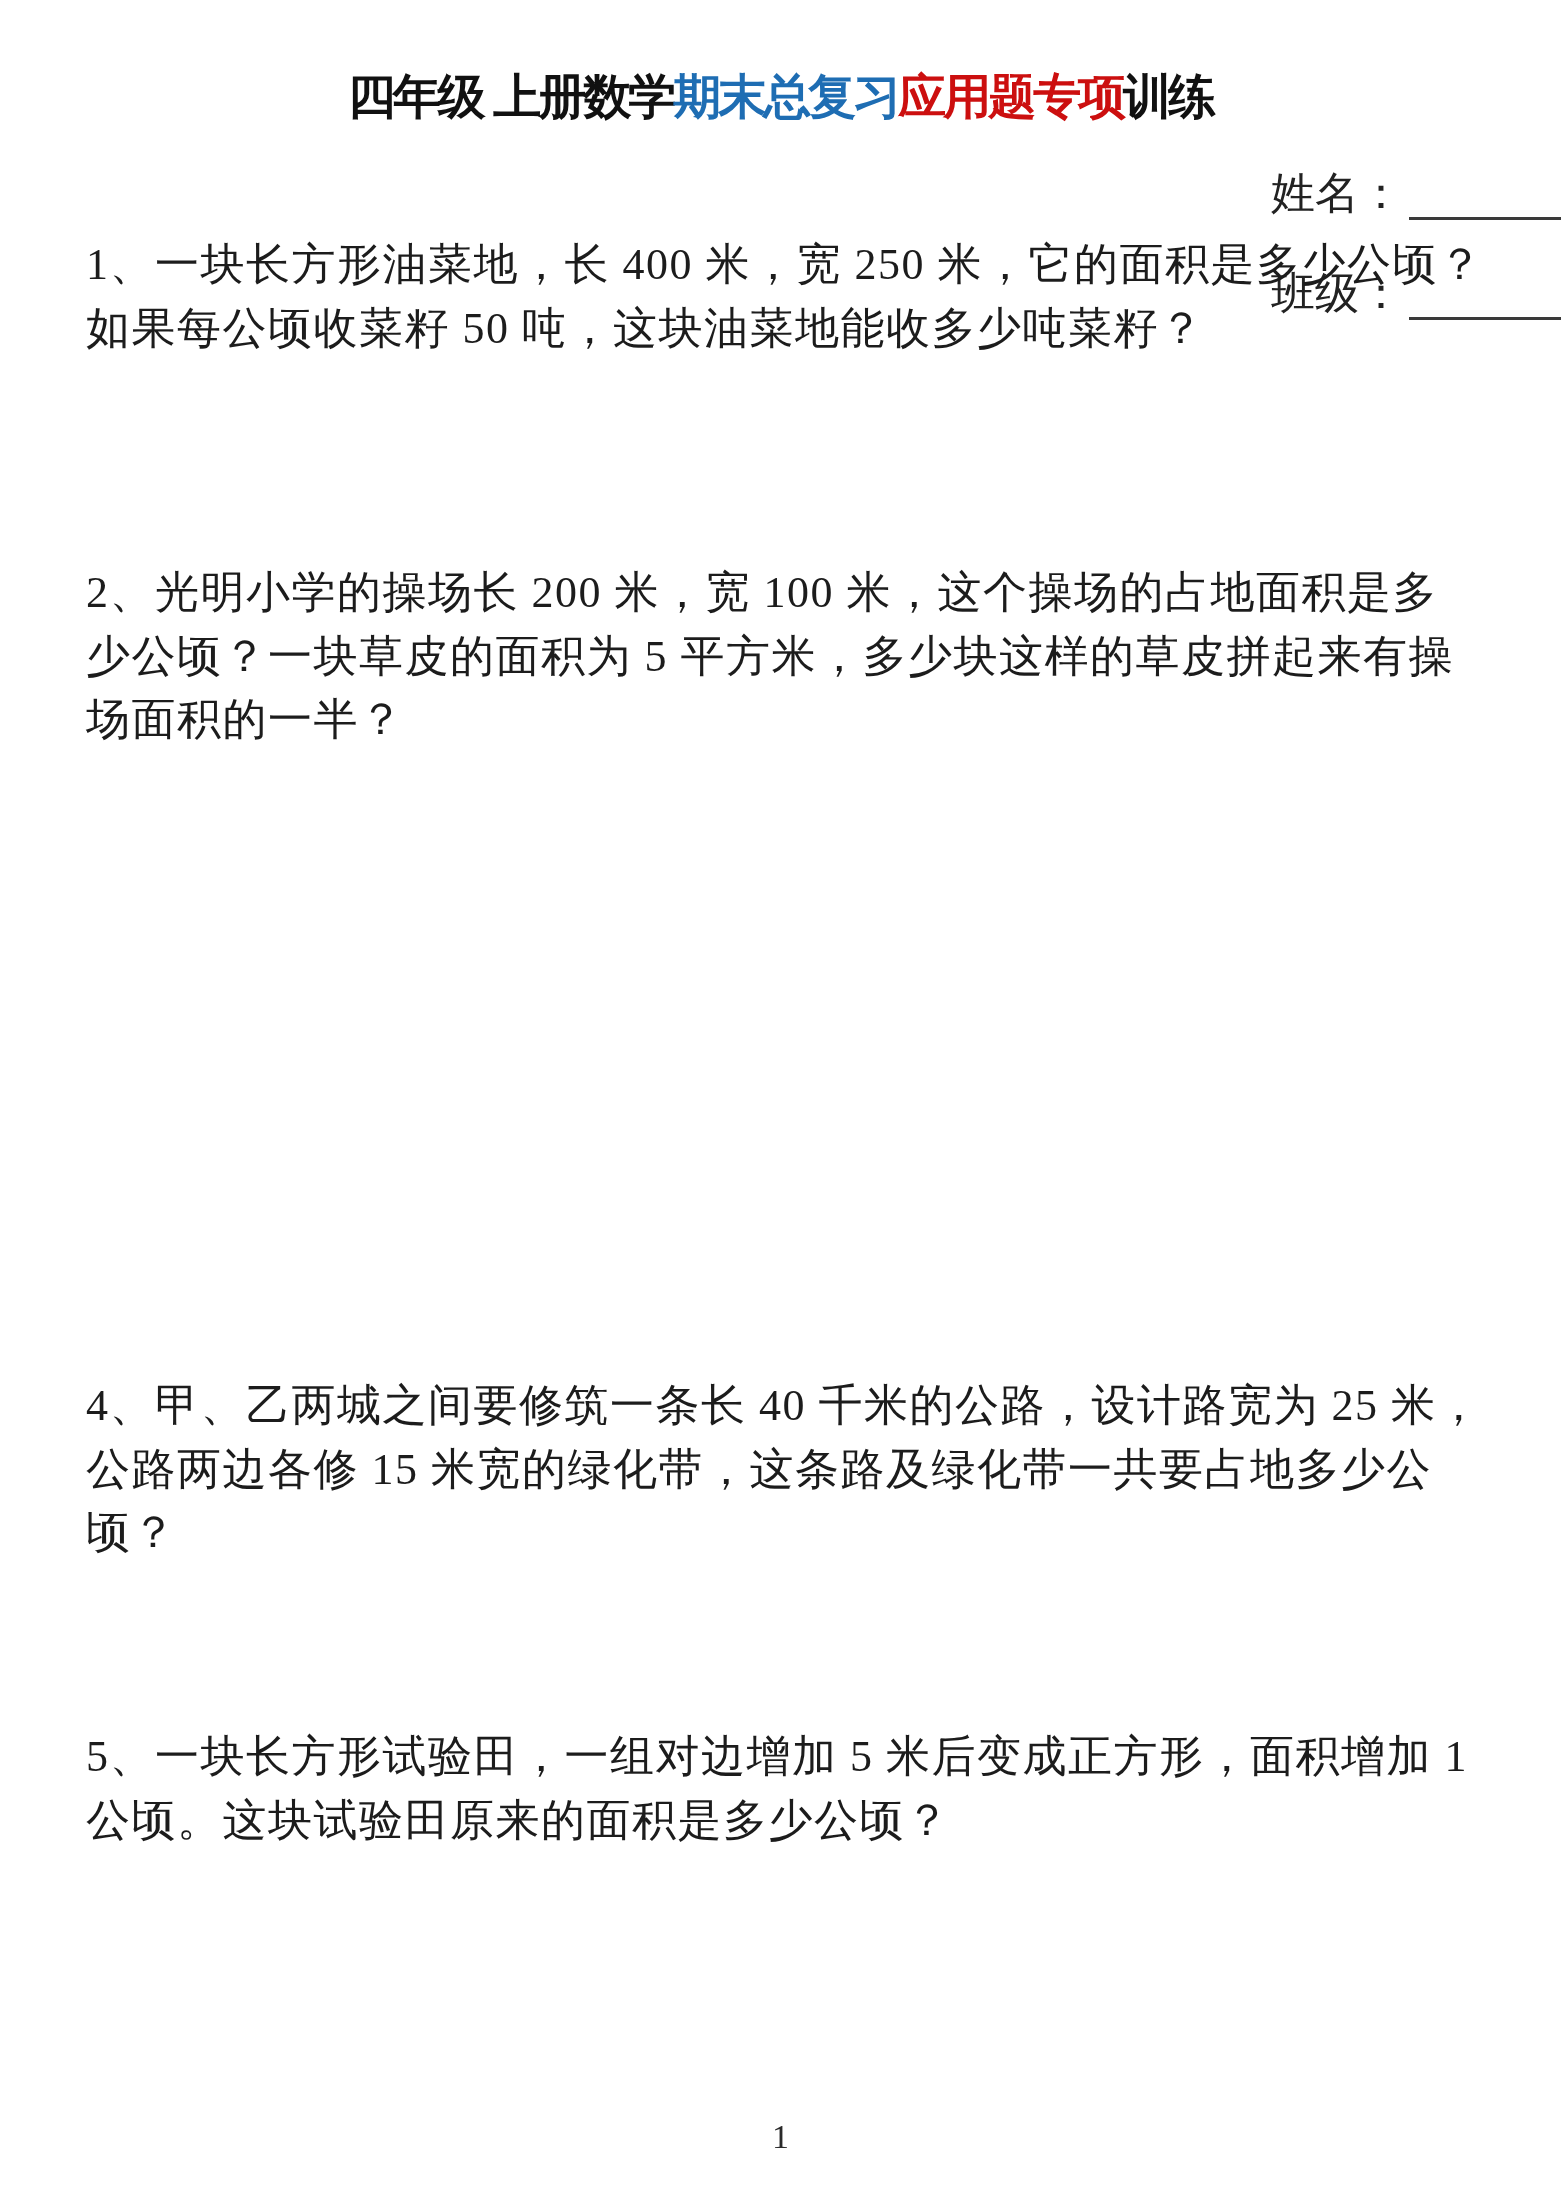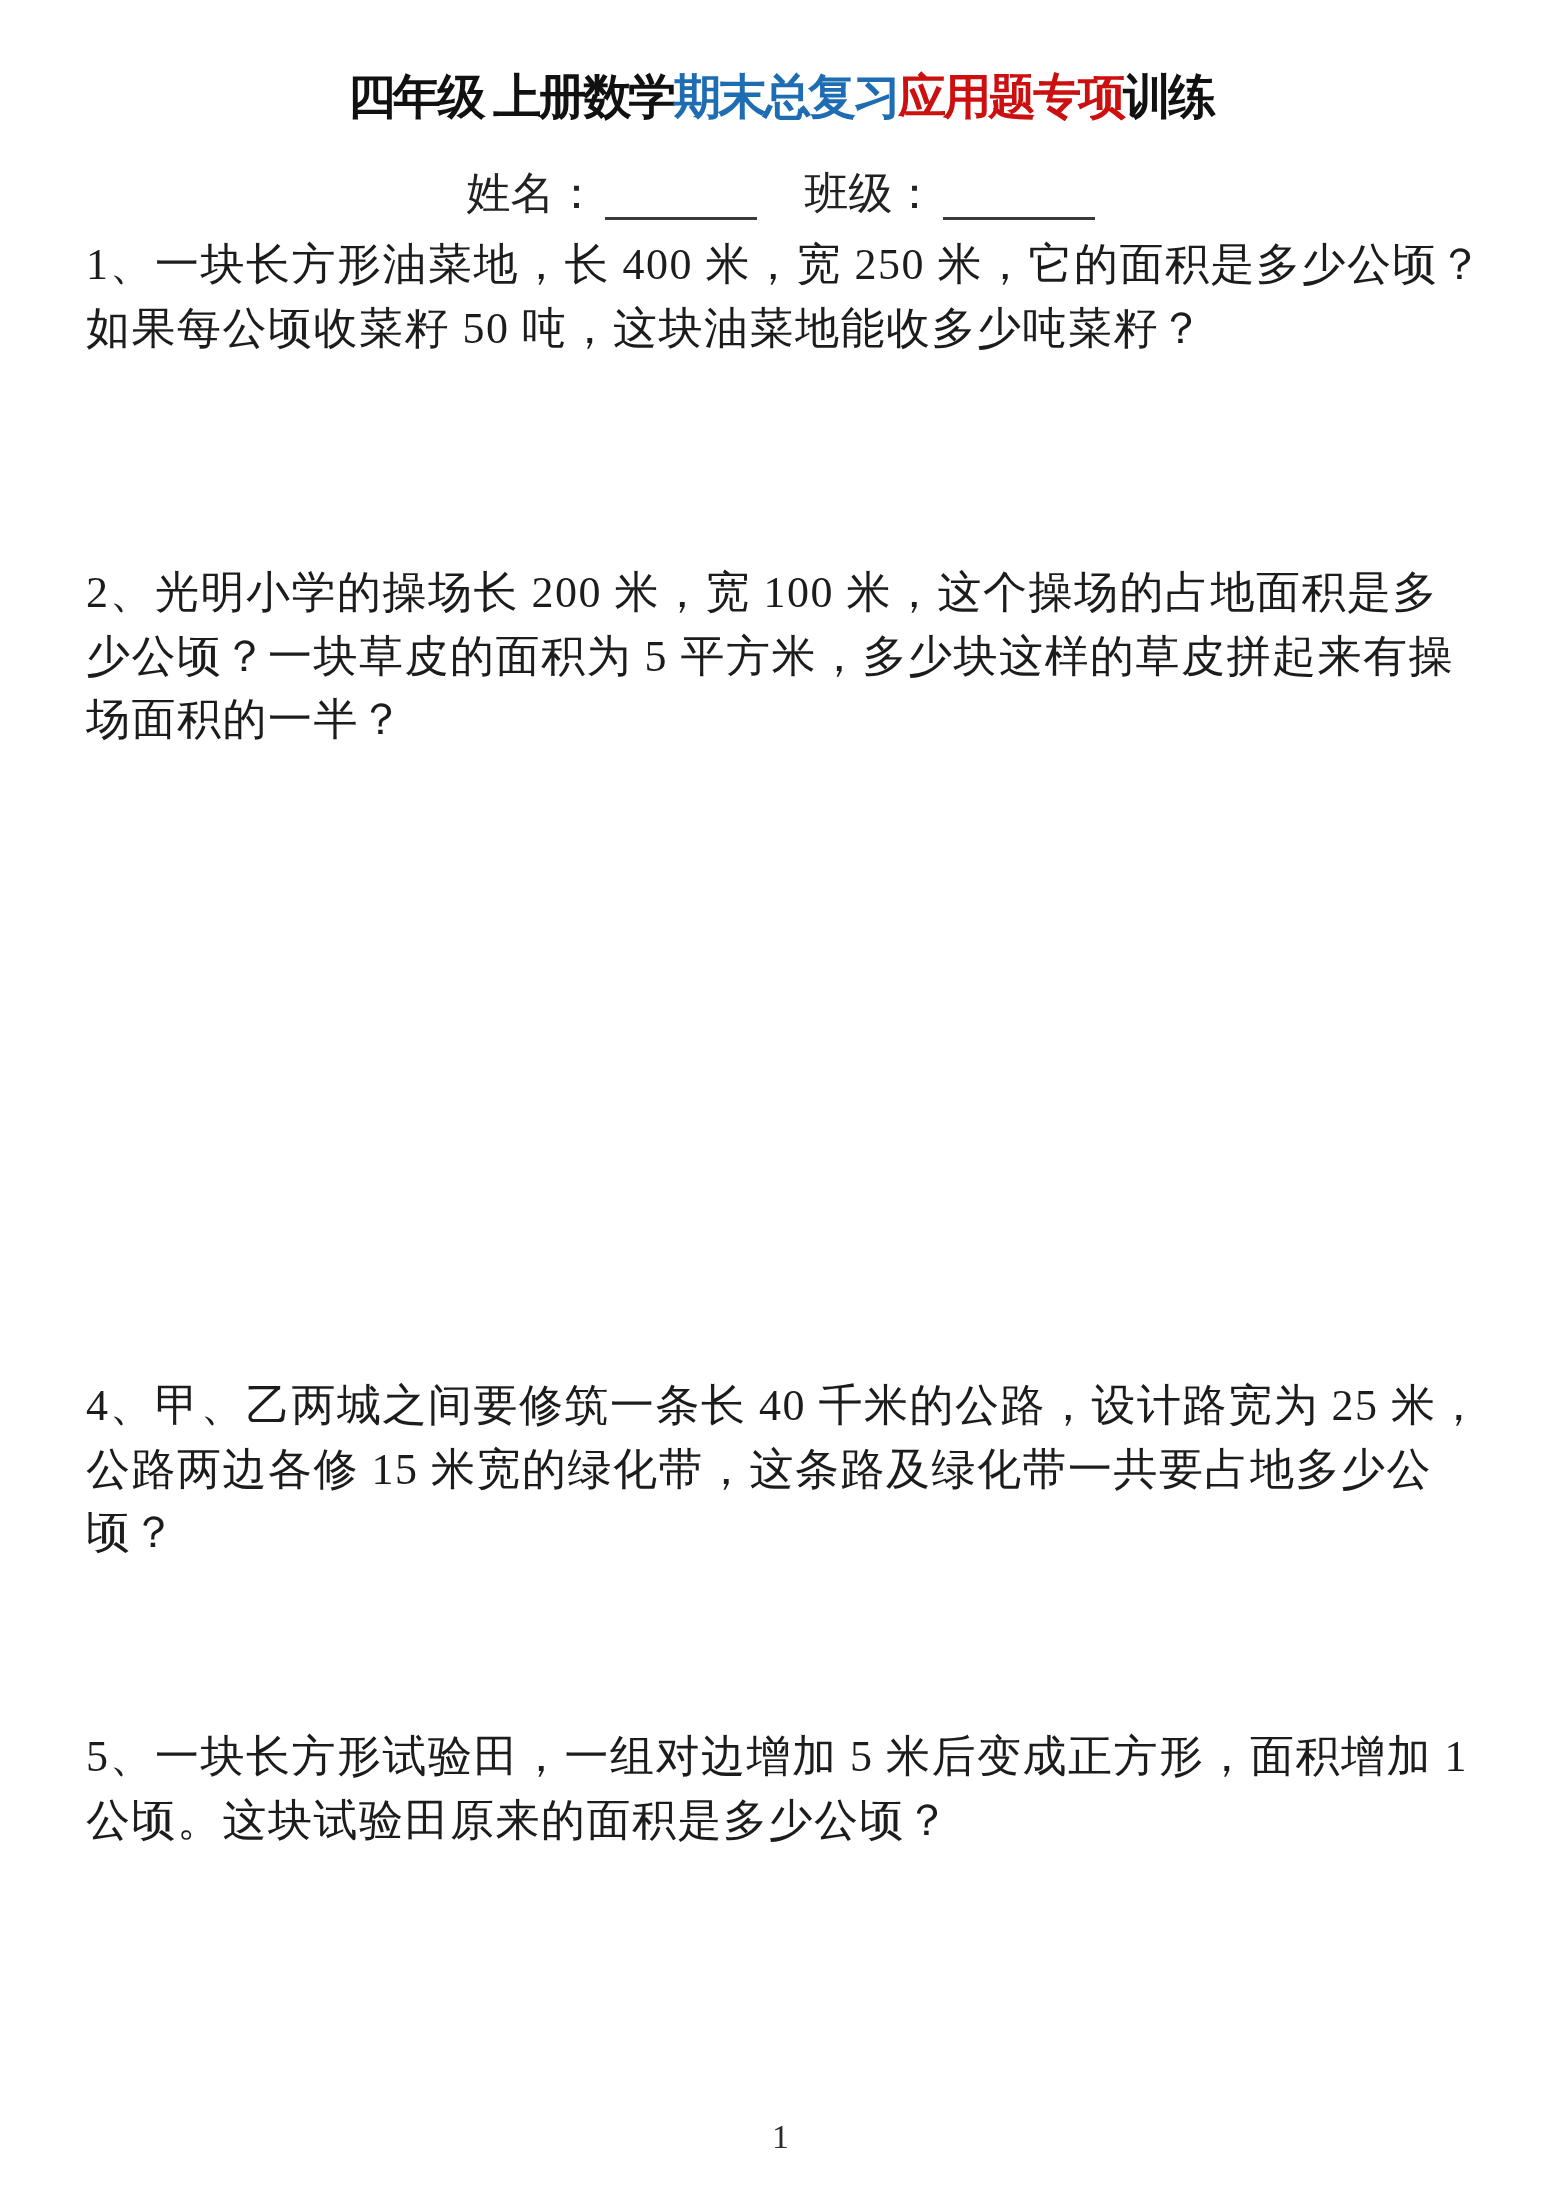--- a/index.html
+++ b/index.html
@@ -38,20 +38,21 @@
     top: 168px;
     left: 0;
     width: 100%;
     display: flex;
     justify-content: center;
     align-items: flex-end;
     gap: 48px;
     font-size: 44px;
     line-height: 52px;
     color: #222222;
+    flex-direction: column;
   }
   .field {
     display: flex;
     align-items: flex-end;
   }
   .blank {
     display: inline-block;
     width: 152px;
     height: 44px;
     border-bottom: 3px solid #3a3a3a;

